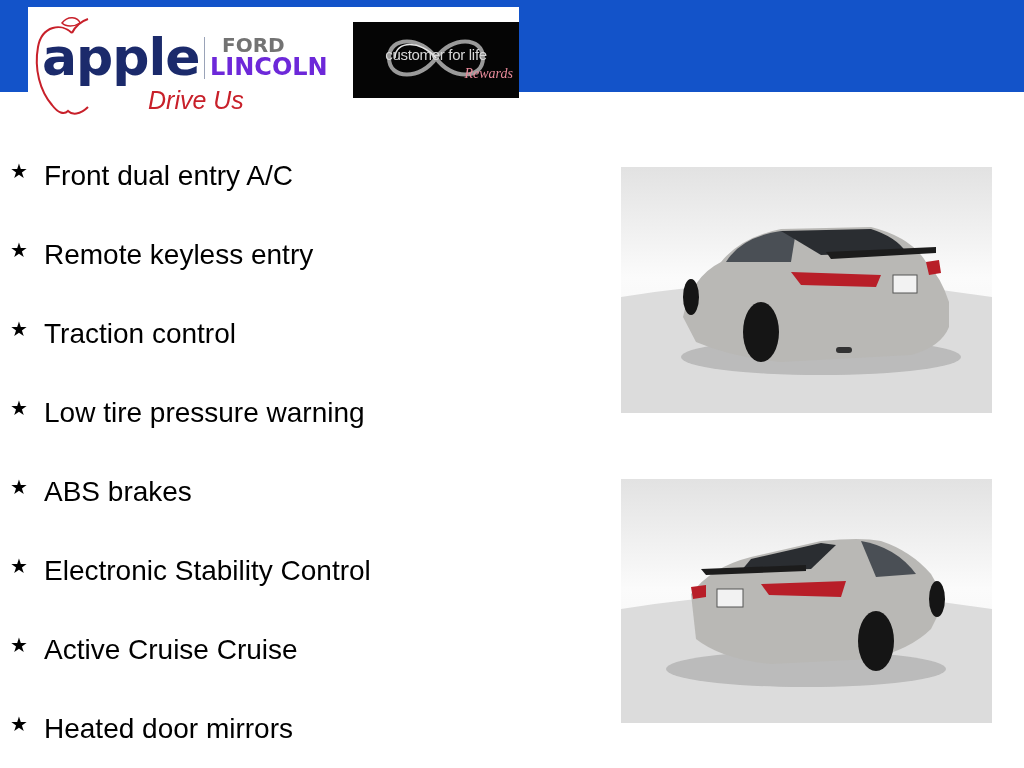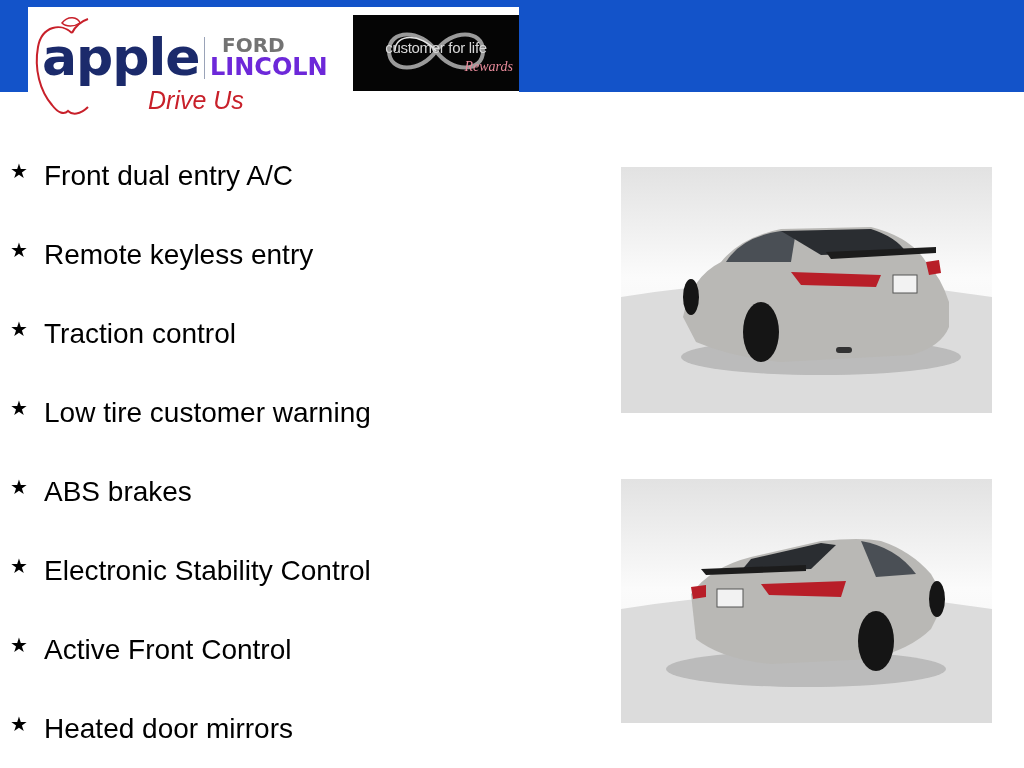--- a/index.html
+++ b/index.html
@@ -74,21 +74,21 @@
       line-height: 30px;
     }
     .rewards-panel {
       position: absolute;
       left: 353px; top: 7px;
       width: 166px; height: 119px;
       background: #ffffff;
     }
     .rewards-black {
       position: absolute;
-      left: 0; top: 8px;
+      left: 0; top: 15px;
       width: 166px; height: 76px;
       background: #050505;
       overflow: hidden;
     }
     .infinity {
       position: absolute;
       left: 28px; top: 6px;
       width: 110px; height: 60px;
     }
     .cfl-text {
@@ -219,33 +219,33 @@
   <li class="feature" style="top:83px">
     <span class="star">★</span>
     <span class="label">Remote keyless entry</span>
   </li>
   <li class="feature" style="top:162px">
     <span class="star">★</span>
     <span class="label">Traction control</span>
   </li>
   <li class="feature" style="top:241px">
     <span class="star">★</span>
-    <span class="label">Low tire customer warning</span>
+    <span class="label">Low tire pressure warning</span>
   </li>
   <li class="feature" style="top:320px">
     <span class="star">★</span>
     <span class="label">ABS brakes</span>
   </li>
   <li class="feature" style="top:399px">
     <span class="star">★</span>
     <span class="label">Electronic Stability Control</span>
   </li>
   <li class="feature" style="top:478px">
     <span class="star">★</span>
-    <span class="label">Active Front Control</span>
+    <span class="label">Active Cruise Cruise</span>
   </li>
   <li class="feature" style="top:557px">
     <span class="star">★</span>
     <span class="label">Heated door mirrors</span>
   </li>
 </ul>
 
 <div class="photo" style="top:167px;height:246px">
   <svg width="371" height="246" viewBox="0 0 371 246">
     <defs>

